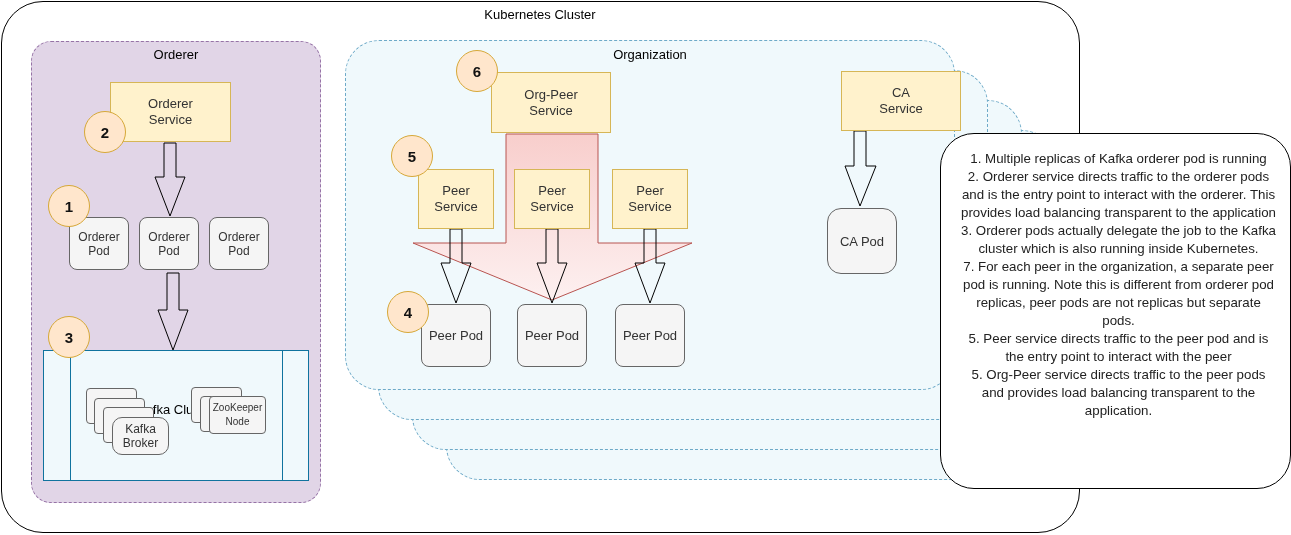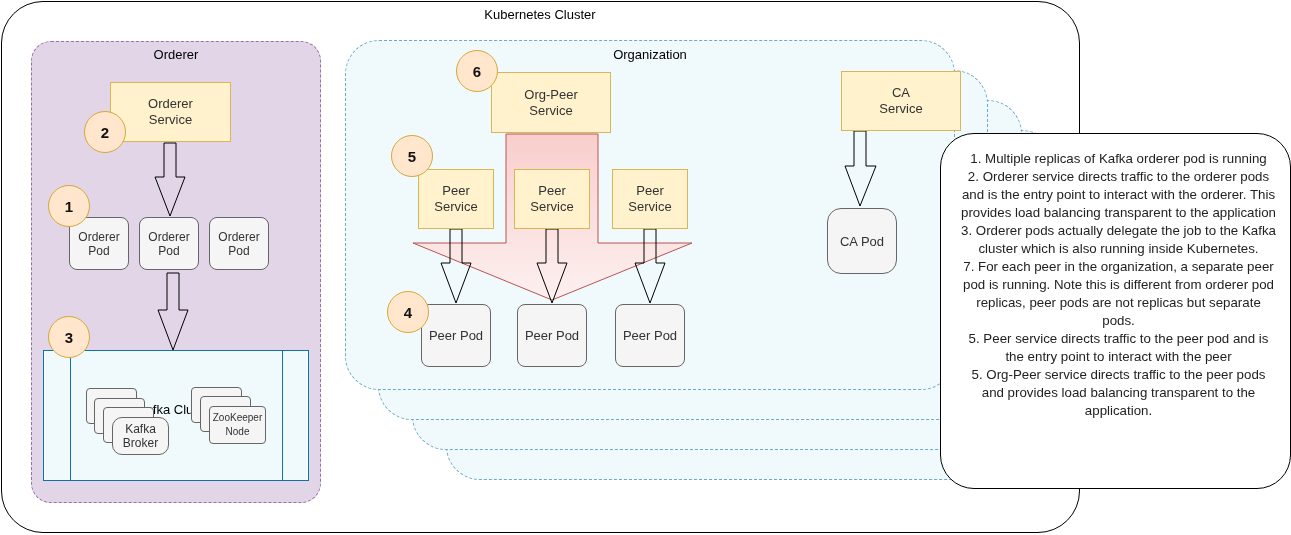--- a/index.html
+++ b/index.html
@@ -72,21 +72,21 @@
   <div class="abs kafka-line" style="left:238px;"></div>
 </div>
 <div class="abs zone-title" style="left:43px;top:358px;width:266px;margin-top:44px;">Kafka Cluster</div>
 <div class="abs pod" style="left:86px;top:388px;width:51px;height:36px;border-radius:4px;"></div>
 <div class="abs pod" style="left:94px;top:398px;width:51px;height:36px;border-radius:4px;"></div>
 <div class="abs pod" style="left:103px;top:407px;width:51px;height:36px;border-radius:4px;"></div>
 <div class="abs pod small" style="left:112px;top:417px;width:57px;height:38px;border-radius:10px;">Kafka
 Broker</div>
 <div class="abs pod" style="left:191px;top:387px;width:51px;height:36px;border-radius:4px;"></div>
 <div class="abs pod" style="left:200px;top:396px;width:51px;height:36px;border-radius:4px;"></div>
-<div class="abs pod tiny" style="left:209px;top:406px;width:57px;height:38px;border-radius:4px;">ZooKeeper
+<div class="abs pod tiny" style="left:209px;top:396px;width:57px;height:38px;border-radius:4px;">ZooKeeper
 Node</div>
 
 <div class="abs svc" style="left:491px;top:72px;width:120px;height:61px;">Org-Peer
 Service</div>
 <div class="abs svc" style="left:418px;top:169px;width:76px;height:60px;">Peer
 Service</div>
 <div class="abs svc" style="left:514px;top:169px;width:76px;height:60px;">Peer
 Service</div>
 <div class="abs svc" style="left:612px;top:169px;width:76px;height:60px;">Peer
 Service</div>

